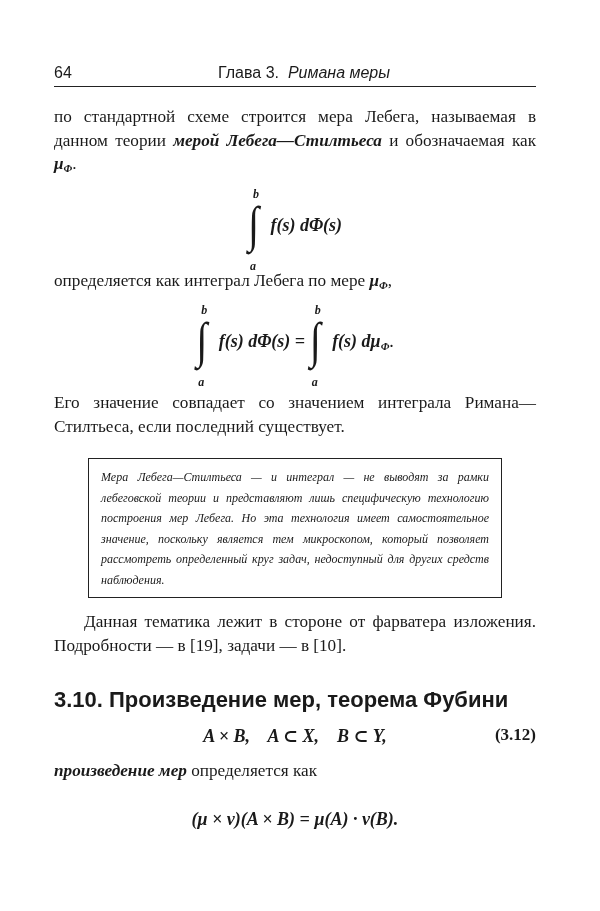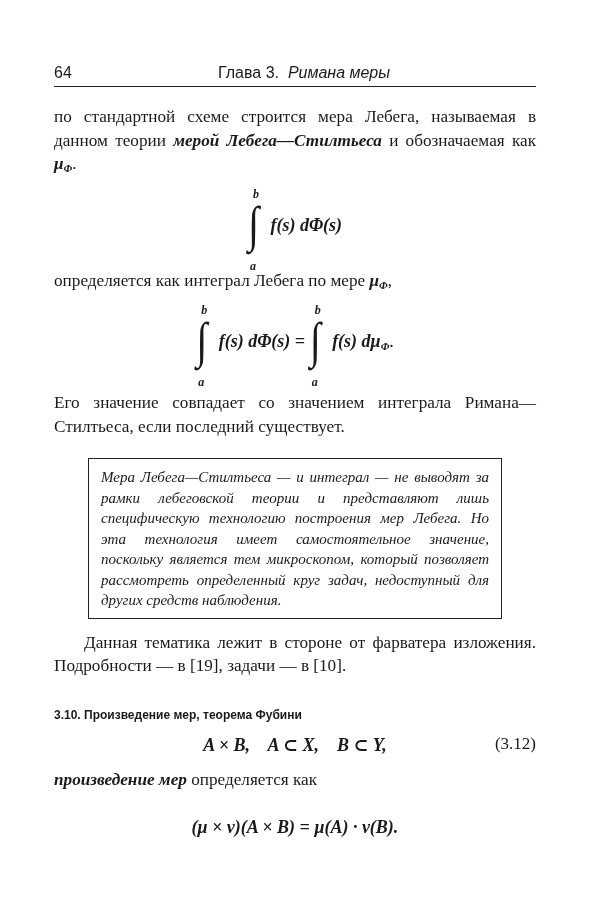--- a/index.html
+++ b/index.html
@@ -14,23 +14,23 @@
   .indent { text-indent: 30px; }
   .bi { font-weight: bold; font-style: italic; }
   .math { font-family: "Liberation Serif", "DejaVu Serif", serif; font-style: italic; font-weight: bold; }
   .formula { position: relative; text-align: center; font-size: 18px; }
   .int { display: inline-block; position: relative; vertical-align: middle; width: 18px; height: 52px; }
   .int .sym { position: absolute; left: 0; top: 2px; font-size: 40px; font-style: italic; font-weight: normal; line-height: 44px; transform: scaleY(1.25); }
   .int .ub { position: absolute; left: 5px; top: -14px; font-size: 12px; font-style: italic; font-weight: bold; }
   .int .lb { position: absolute; left: 2px; top: 58px; font-size: 12px; font-style: italic; font-weight: bold; }
   .sub { font-size: 11px; vertical-align: -3px; }
   .box { margin: 0 auto; width: 388px; border: 1.4px solid #222; padding: 8px 12px 7px 12px; }
-  .box p { font-size: 15px; line-height: 20.5px; font-style: italic; }
-  h2 { margin: 0; font-family: "Liberation Sans", sans-serif; font-weight: bold; font-size: 12px; }
-  .eqno { position: absolute; right: 0; top: 0; font-style: normal; font-weight: normal; font-size: 17px; }
+  .box p { font-size: 12px; line-height: 20.5px; font-style: italic; }
+  h2 { margin: 0; font-family: "Liberation Sans", sans-serif; font-weight: bold; font-size: 22px; }
+  .eqno { position: absolute; right: 0; top: 0; font-style: normal; font-weight: bold; font-size: 17px; }
 </style>
 </head>
 <body>
 
 <div class="page">
 
   <div class="header">
     <span class="pagenum">64</span>
     <span class="running"><span>Глава 3.</span>&nbsp; <i>Римана меры</i></span>
   </div>

